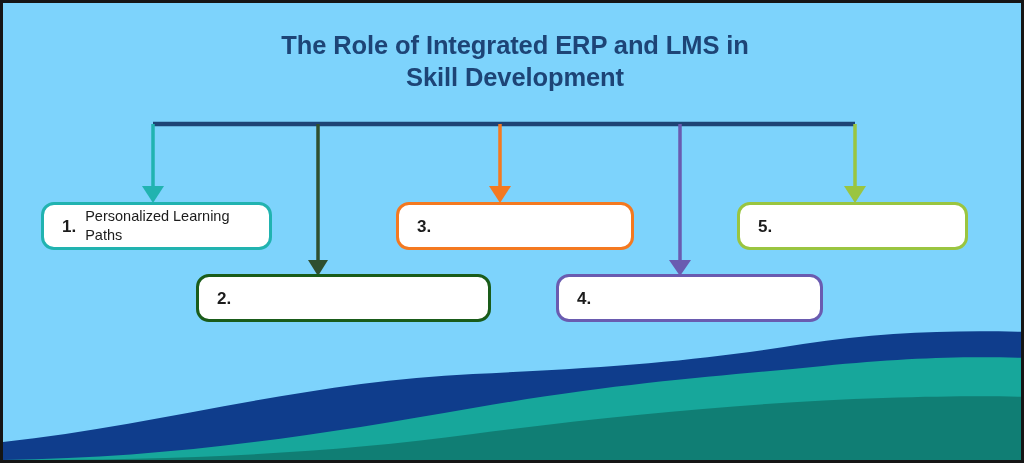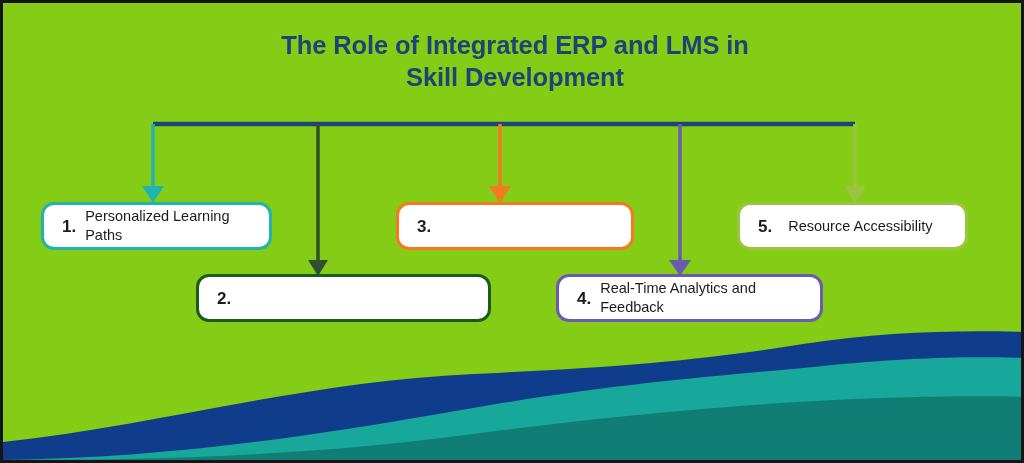--- a/index.html
+++ b/index.html
@@ -10,21 +10,21 @@
     height: 463px;
     overflow: hidden;
     background: #1b1b1b;
     font-family: "Liberation Sans", sans-serif;
   }
 
   .canvas {
     position: relative;
     width: 1024px;
     height: 463px;
-    background: #84cc16;
+    background: #7dd3fc;
     border: 3px solid #151515;
     overflow: hidden;
   }
 
   
   .title-block {
     position: absolute;
     top: 26px;
     left: 0;
     width: 1024px;
@@ -134,26 +134,24 @@
   <div class="item-box" id="box-2">
     <span class="item-number">2.</span>
   </div>
 
   <div class="item-box" id="box-3">
     <span class="item-number">3.</span>
   </div>
 
   <div class="item-box" id="box-4">
     <span class="item-number">4.</span>
-    <span class="item-label">Real-Time Analytics and Feedback</span>
   </div>
 
   <div class="item-box" id="box-5">
     <span class="item-number">5.</span>
-    <span class="item-label">Resource Accessibility</span>
   </div>
 
   <svg class="wave-svg" viewBox="0 0 1024 130" preserveAspectRatio="none">
 
     <path d="M0,112 C150,96 300,52 470,44 C620,37 700,30 800,14 C880,2 950,0 1024,2 L1024,130 L0,130 Z" fill="#0f3d8c"></path>
 
     <path d="M0,130 C160,128 300,108 470,78 C620,52 720,46 820,36 C900,28 960,26 1024,28 L1024,130 Z" fill="#17a79b"></path>
 
     <path d="M0,130 C180,130 320,124 470,104 C620,84 760,72 880,68 C950,66 990,66 1024,67 L1024,130 Z" fill="#107e74"></path>
   </svg>

